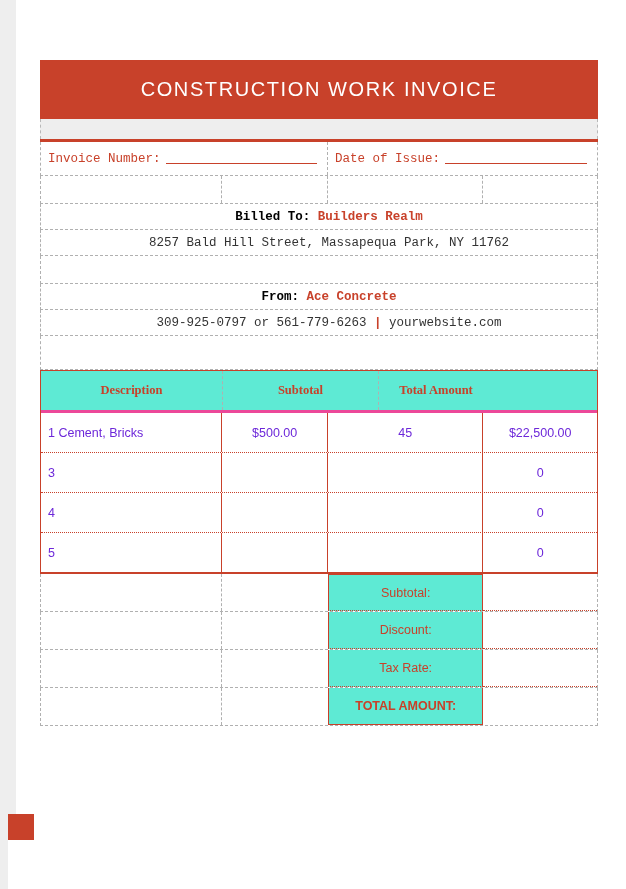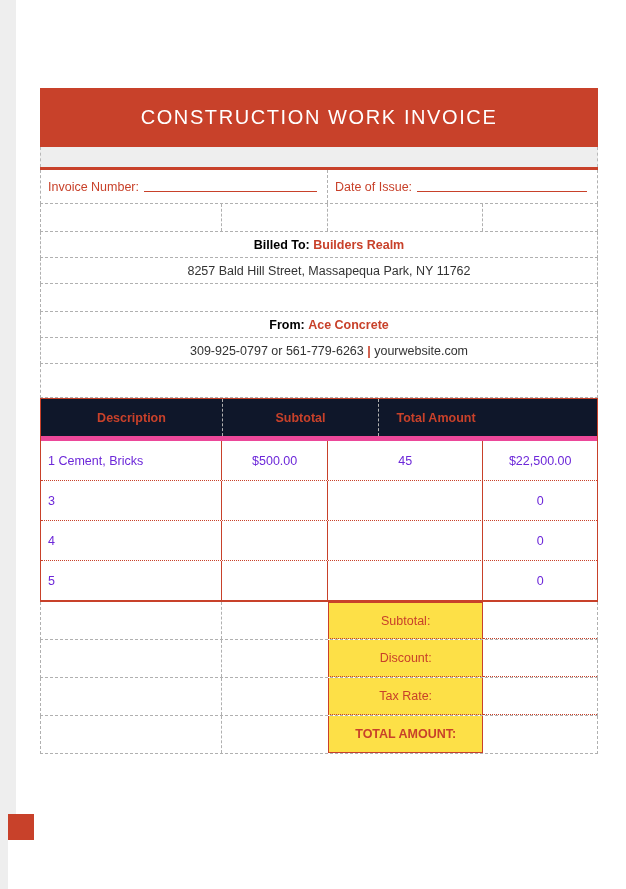--- a/index.html
+++ b/index.html
@@ -34,21 +34,20 @@
     left: 8px; top: 814px;
     width: 26px; height: 26px;
     background: #c8412a;
   }
 
   
   .doc {
     position: absolute;
     left: 40px; top: 60px;
     width: 558px;
-    margin-top: 28px;
   }
 
   
   .banner {
     height: 59px;
     background: #c8412a;
     display: flex;
     align-items: center;
     justify-content: center;
   }
@@ -68,20 +67,21 @@
     height: 3px;
     background: #c8412a;
   }
 
   
   .row {
     display: flex;
     border-left: 1px dashed #b0b0b0;
     border-right: 1px dashed #b0b0b0;
     border-bottom: 1px dashed #b0b0b0;
+    font-family: Liberation Mono, monospace;
   }
   .cell {
     border-right: 1px dashed #b0b0b0;
     min-height: 24px;
     display: flex;
     align-items: center;
     font-size: 12.5px;
     color: #333333;
   }
   .cell:last-child { border-right: none; }
@@ -128,23 +128,24 @@
   .accent-pipe { color: #c8412a; font-weight: bold; }
 
   
   .items {
     margin-top: 0;
     border: 1px solid #c8412a;
     border-top: 1px solid #c8412a;
   }
   .items-head {
     display: flex;
-    background: #0f172a;
-    border-bottom: 5px solid #ec4899;
+    background: #5eead4;
+    border-bottom: 3px solid #ec4899;
     height: 42px;
+    font-family: Liberation Serif, serif;
   }
   .th {
     display: flex;
     align-items: center;
     justify-content: center;
     font-size: 12.5px;
     font-weight: bold;
     color: #c8412a;
     border-right: 1px dashed #b0b0b0;
   }
@@ -189,21 +190,21 @@
   .tot-row:last-child { border-bottom: 1px dashed #b0b0b0; }
   .tot-blank1 {
     width: 182px;
     border-right: 1px dashed #b0b0b0;
   }
   .tot-blank2 {
     width: 106px;
   }
   .tot-label {
     width: 156px;
-    background: #fde047;
+    background: #5eead4;
     display: flex;
     align-items: center;
     justify-content: center;
     font-size: 12.5px;
     color: #c8412a;
     border-left: 1px solid #c8412a;
     border-right: 1px solid #c8412a;
     border-bottom: 1px dotted #c8412a;
   }
   .tot-row:last-child .tot-label {

